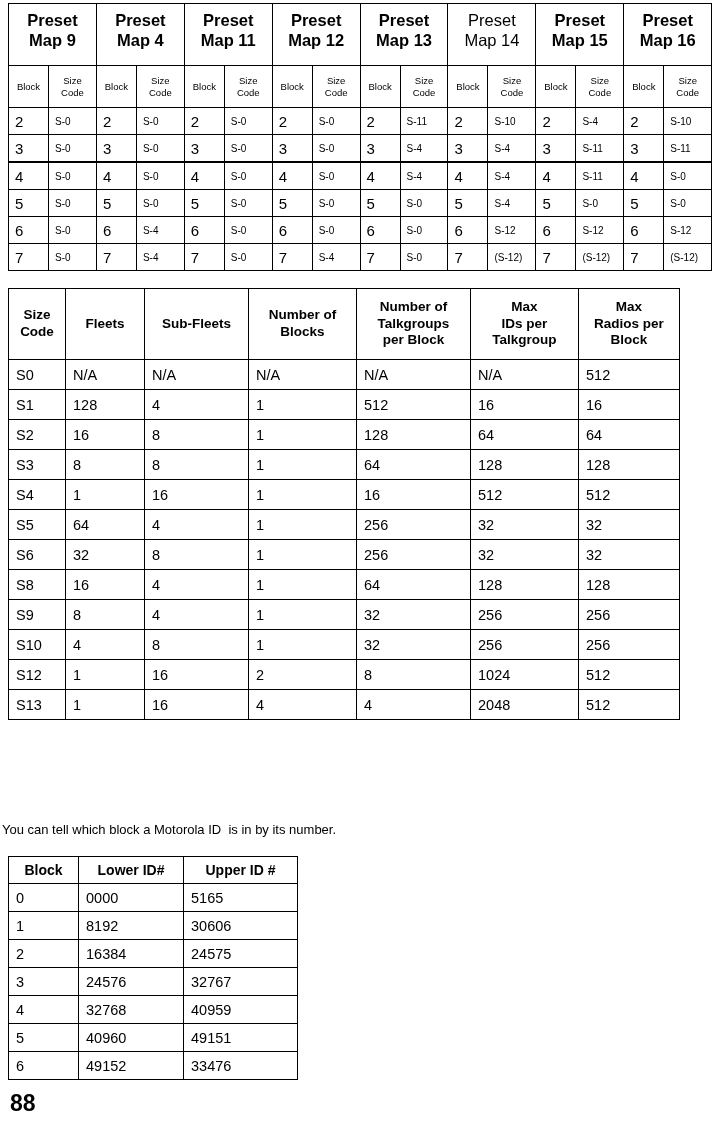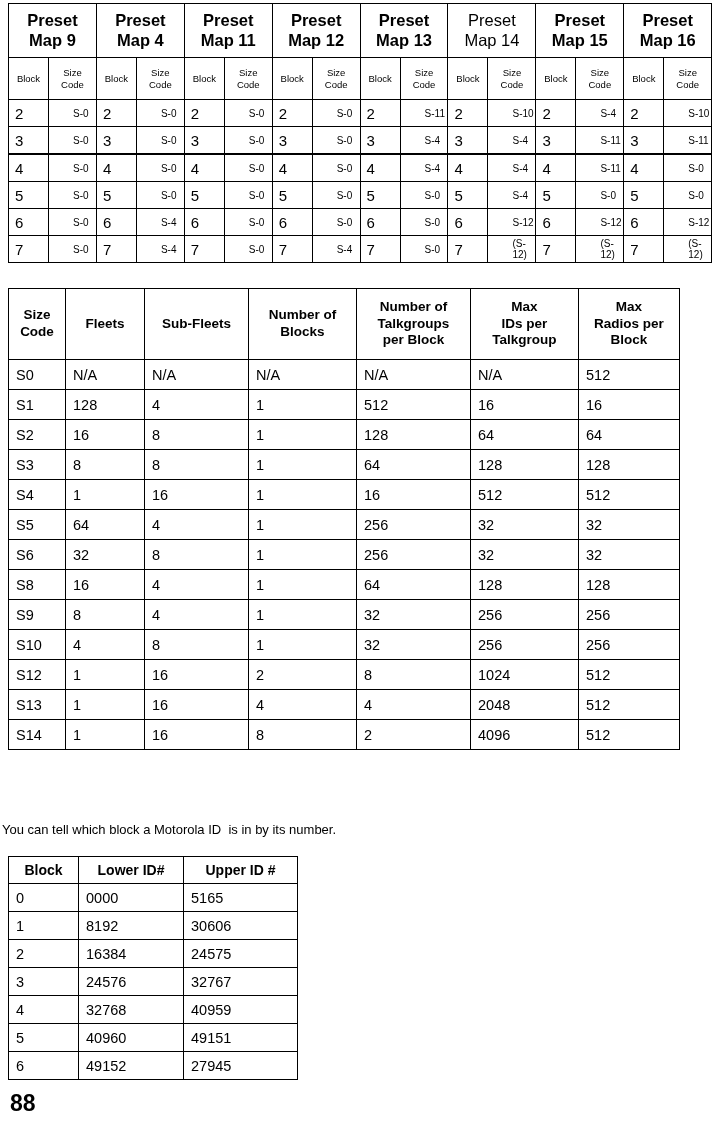--- a/index.html
+++ b/index.html
@@ -30,42 +30,42 @@
     padding: 0;
     text-align: center;
     vertical-align: middle;
     font-weight: normal;
   }
   #preset-table .map-head {
     font-size: 16.5px;
     font-weight: bold;
     line-height: 1.22;
     height: 48px;
-    padding: 2px 0 3px 0;
+    padding: 2px 0 11px 0;
   }
   #preset-table .map-head.light {
     font-weight: normal;
   }
   #preset-table .sub-head {
     font-size: 9.5px;
     line-height: 1.2;
     height: 37px;
     padding: 2px 0;
   }
   #preset-table .blk-cell {
     font-size: 15px;
     height: 26px;
     text-align: left;
     padding-left: 6px;
   }
   #preset-table .sz-cell {
     font-size: 10px;
     height: 26px;
     text-align: left;
-    padding-left: 24px;
+    padding-left: 6px;
   }
   #preset-table tr.thick-top > td {
     border-top: 2.2px solid #000;
   }
   .col-blk { width: 40px; }
   .col-sz  { width: 47.9px; }
 
   
   #sizecode-table {
     position: absolute;
@@ -465,29 +465,20 @@
       </tr>
       <tr>
         <td>S13</td>
         <td>1</td>
         <td>16</td>
         <td>4</td>
         <td>4</td>
         <td>2048</td>
         <td>512</td>
       </tr>
-      <tr>
-        <td>S14</td>
-        <td>1</td>
-        <td>16</td>
-        <td>8</td>
-        <td>2</td>
-        <td>4096</td>
-        <td>512</td>
-      </tr>
     </tbody>
 </table>
 
 <div id="note-line">You can tell which block a Motorola ID  is in by its number.</div>
 
 <table id="blockid-table">
   <colgroup>
     <col class="bid-c0">
       <col class="bid-c1">
       <col class="bid-c2">
@@ -526,18 +517,18 @@
         <td>40959</td>
       </tr>
       <tr>
         <td>5</td>
         <td>40960</td>
         <td>49151</td>
       </tr>
       <tr>
         <td>6</td>
         <td>49152</td>
-        <td>27945</td>
+        <td>33476</td>
       </tr>
     </tbody>
 </table>
 
 <div id="page-number">88</div>
 
 </body></html>

